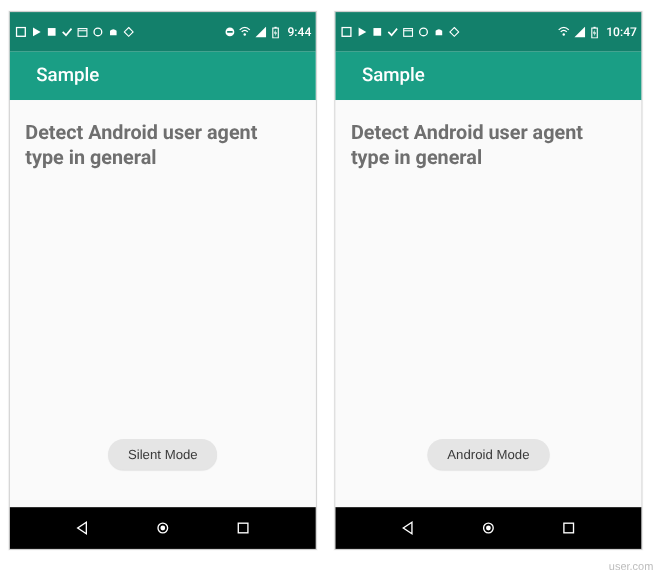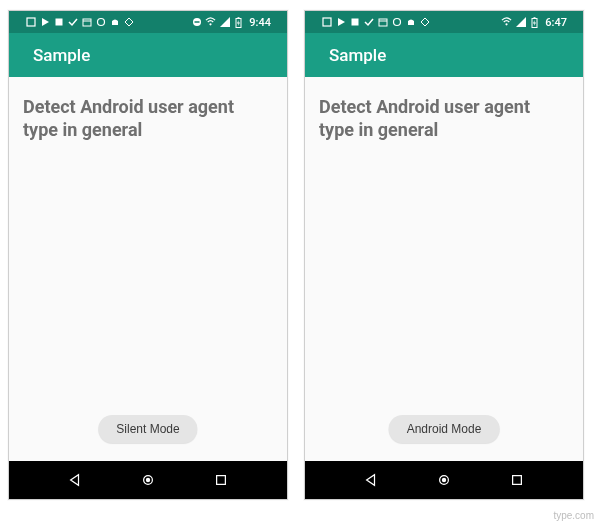--- a/index.html
+++ b/index.html
@@ -19,26 +19,26 @@
     width: 280px;
     height: 490px;
     border: 1px solid #cfcfcf;
     background: #fafafa;
     display: flex;
     flex-direction: column;
     position: relative;
     box-shadow: 0 0 0 1px rgba(0,0,0,0.02);
   }
   .status-bar {
-    height: 22px;
+    height: 36px;
     background: #13806b;
     display: flex;
     align-items: center;
     justify-content: space-between;
-    padding: 0 16px;
+    padding: 0 4px;
     color: #ffffff;
     font-size: 10px;
   }
   .status-left, .status-right {
     display: flex;
     align-items: center;
     gap: 3px;
   }
   .status-left .sicon, .status-right .sicon {
     width: 11px; height: 11px; display: inline-flex; align-items:center; justify-content:center;
@@ -63,21 +63,21 @@
     position: relative;
   }
   .heading {
     color: #6f6f6f;
     font-size: 18px;
     font-weight: 700;
     line-height: 1.3;
   }
   .mode-btn {
     position: absolute;
-    bottom: 18px;
+    bottom: 34px;
     left: 50%;
     transform: translateX(-50%);
     background: #e5e5e5;
     color: #3a3a3a;
     font-size: 12px;
     padding: 7px 18px;
     border-radius: 18px;
     border: none;
     box-shadow: 0 1px 1px rgba(0,0,0,0.1);
     font-weight: 500;
@@ -268,21 +268,21 @@
               <polygon points="0,10 10,10 10,0" fill="#fff"></polygon>
             </svg>
           </span>
         <span class="sicon">
             <svg viewBox="0 0 7 11" width="7" height="11">
               <rect x="1" y="1.5" width="5" height="9" fill="none" stroke="#fff" stroke-width="1"></rect>
               <rect x="2.5" y="0.2" width="2" height="1.5" fill="#fff"></rect>
               <polygon points="3.5,3 2,6.5 3.5,6.5 3,9 5,5.5 3.5,5.5" fill="#fff"></polygon>
             </svg>
           </span>
-        <span class="clock">6:47</span>
+        <span class="clock">10:47</span>
       </div>
     </div>
     <div class="app-bar">
       <span>Sample</span>
     </div>
     <div class="content">
       <div class="heading">Detect Android user agent type in general</div>
       <button class="mode-btn">Android Mode</button>
     </div>
     <div class="nav-bar">
@@ -300,13 +300,13 @@
       <div class="nav-btn">
         <svg viewBox="0 0 16 16" width="14" height="14">
             <rect x="3" y="3" width="10" height="10" fill="none" stroke="#fff" stroke-width="1.4"></rect>
           </svg>
       </div>
     </div>
   </div>
 
 </div>
 
-<div class="watermark">type.com</div>
+<div class="watermark">user.com</div>
 
 </body></html>

